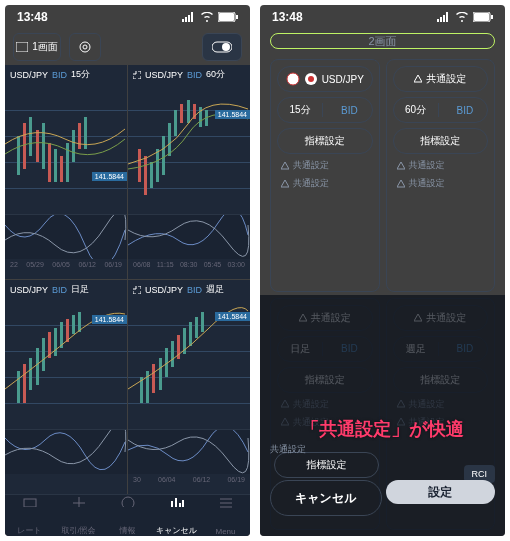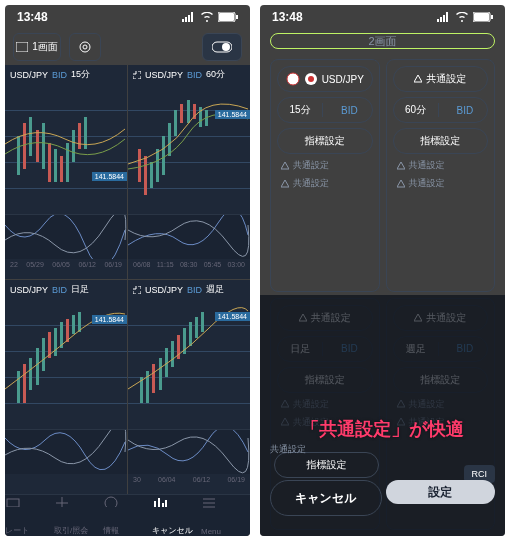--- a/index.html
+++ b/index.html
@@ -18,21 +18,21 @@
 .bid{color:#5b9bd5}
 .chart-body{height:130px;position:relative}
 .candle{position:absolute;width:3px}
 .candle.up{background:#4a9b8e}
 .candle.down{background:#c85a54}
 .line{position:absolute;border-top:1px solid rgba(100,150,200,0.3);left:0;right:0}
 .price-tag{position:absolute;right:0;background:#2a6b9e;color:#fff;font-size:7px;padding:1px 3px;z-index:2}
 .indicator{height:45px;position:relative;border-top:1px solid #2a3545;background:#1a2332}
 .xlabels{display:flex;justify-content:space-between;padding:2px 5px;font-size:7px;color:#667}
 .bottomnav{height:42px;display:flex;border-top:1px solid #2a3545;background:#1a2332}
-.nav-item{flex:1;display:flex;flex-direction:column;align-items:flex-start;justify-content:center;color:#667;font-size:8px;gap:18px}
+.nav-item{flex:1;display:flex;flex-direction:column;align-items:center;justify-content:center;color:#667;font-size:8px;gap:18px}
 .nav-item.active{color:#fff}
 .nav-icon{width:16px;height:16px}
 
 .tabs{height:16px;display:flex;margin:4px 10px;border:1px solid #bef264;border-radius:16px;overflow:hidden}
 .tab{flex:1;display:flex;align-items:center;justify-content:center;color:#8a96a8;font-size:11px}
 .tab.active{background:#3a4555;color:#fff}
 .settings{flex:1;display:grid;grid-template-columns:1fr 1fr;grid-template-rows:auto auto;gap:6px;padding:6px 10px;overflow:hidden}
 .setting-group{border:1px solid #3a4555;border-radius:8px;padding:6px;display:flex;flex-direction:column;gap:5px}
 .pill{border:1px solid #3a4555;border-radius:14px;height:26px;display:flex;align-items:center;justify-content:center;color:#fff;font-size:10px;gap:4px}
 .pill.split{padding:0}

